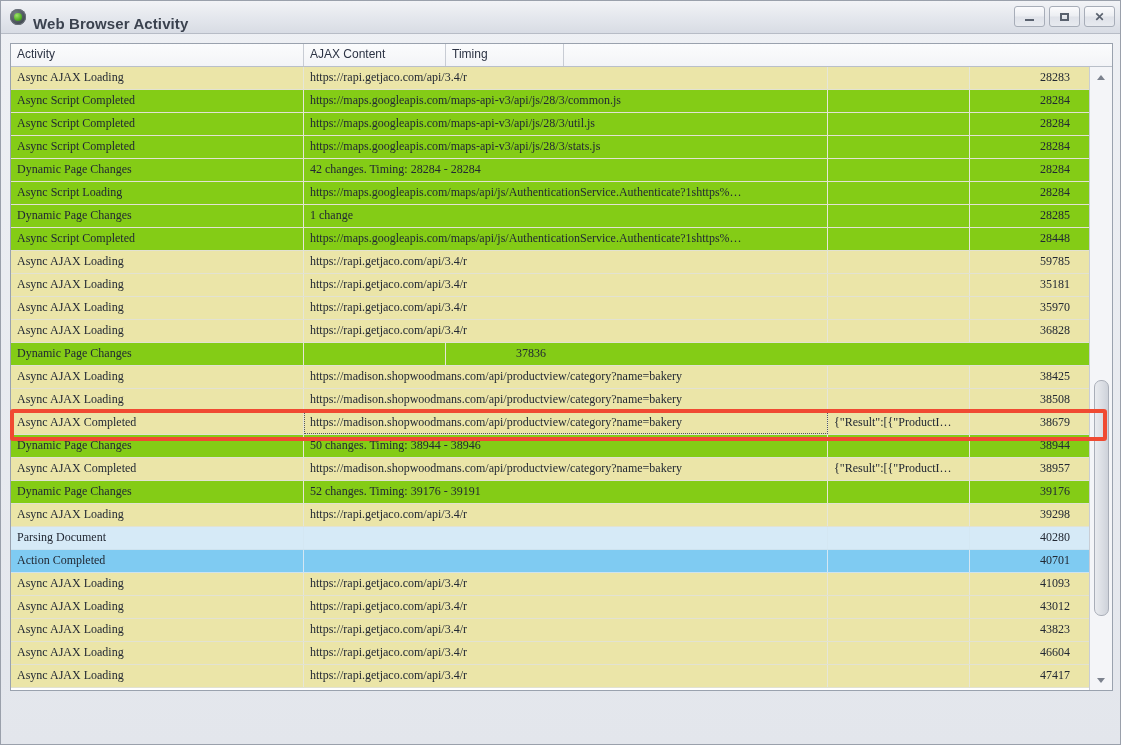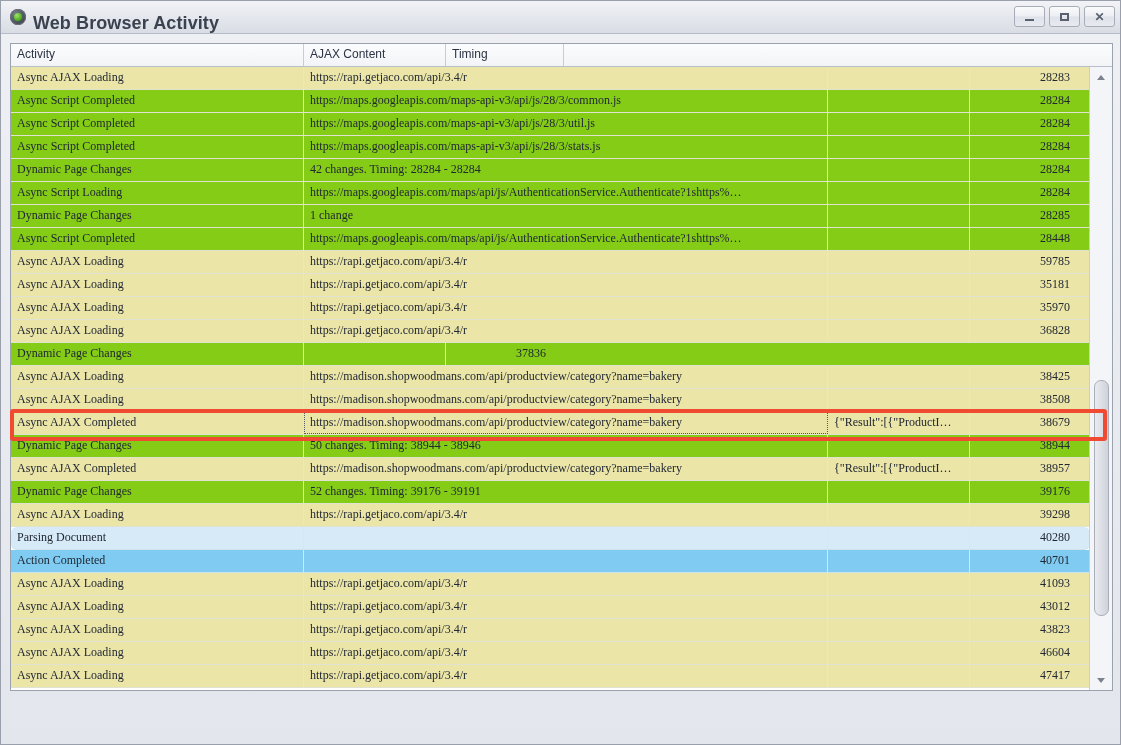--- a/index.html
+++ b/index.html
@@ -47,21 +47,21 @@
   }
   .title-icon::after {
     content: "";
     position: absolute;
     left: 4px; top: 4px;
     width: 8px; height: 8px;
     border-radius: 50%;
     background: radial-gradient(circle at 35% 30%, #9fe26a 0%, #53b225 60%, #2d7a10 100%);
   }
   #title-text {
-    font-size: 18px;
+    font-size: 15px;
     font-weight: bold;
     color: #3b424f;
     letter-spacing: 0.1px;
     margin-top: 12px;
   }
   .win-buttons {
     position: absolute;
     right: 7px;
     top: 5px;
     display: flex;
@@ -175,21 +175,21 @@
   .cell.num {
     text-align: right;
     padding-right: 18px;
     padding-left: 0;
     border-right: none;
   }
 
   
   .row.y-dark  { background: #ebe5a8; }
   .row.y-light { background: #84cc16; }
-  .row.b-light { background: #d6eaf7; border-radius: 6px; }
+  .row.b-light { background: #d6eaf7; }
   .row.b-dark  { background: #7fcbf2; }
 
   
   .cell.focus-cell {
     outline: 1px dotted #53595f;
     outline-offset: -1px;
   }
 
   
   #vscroll {

